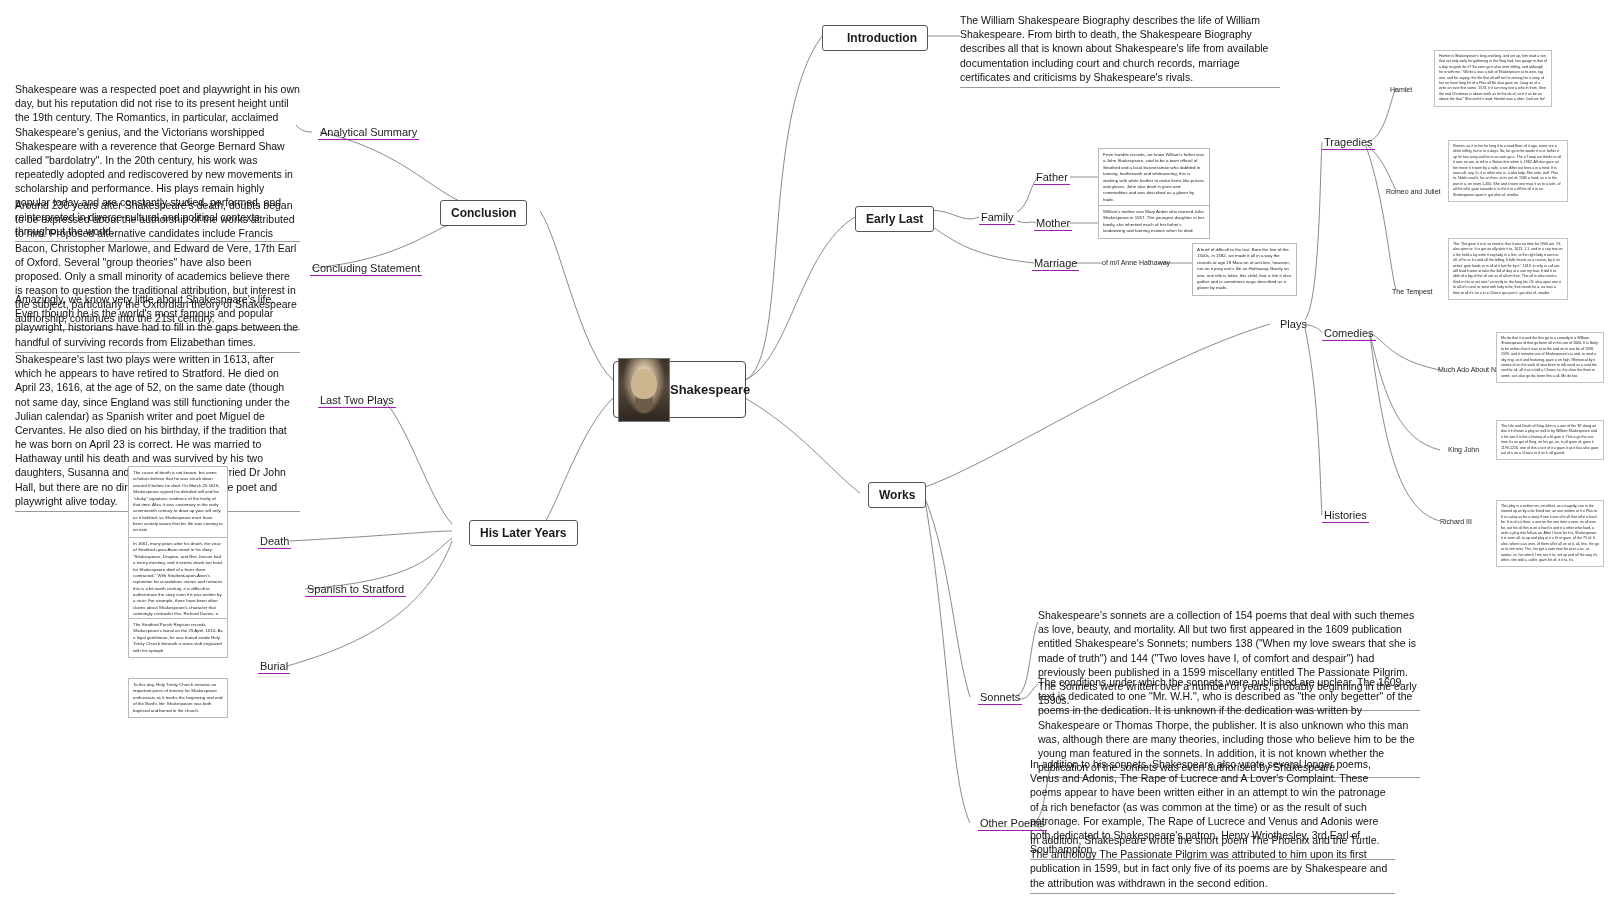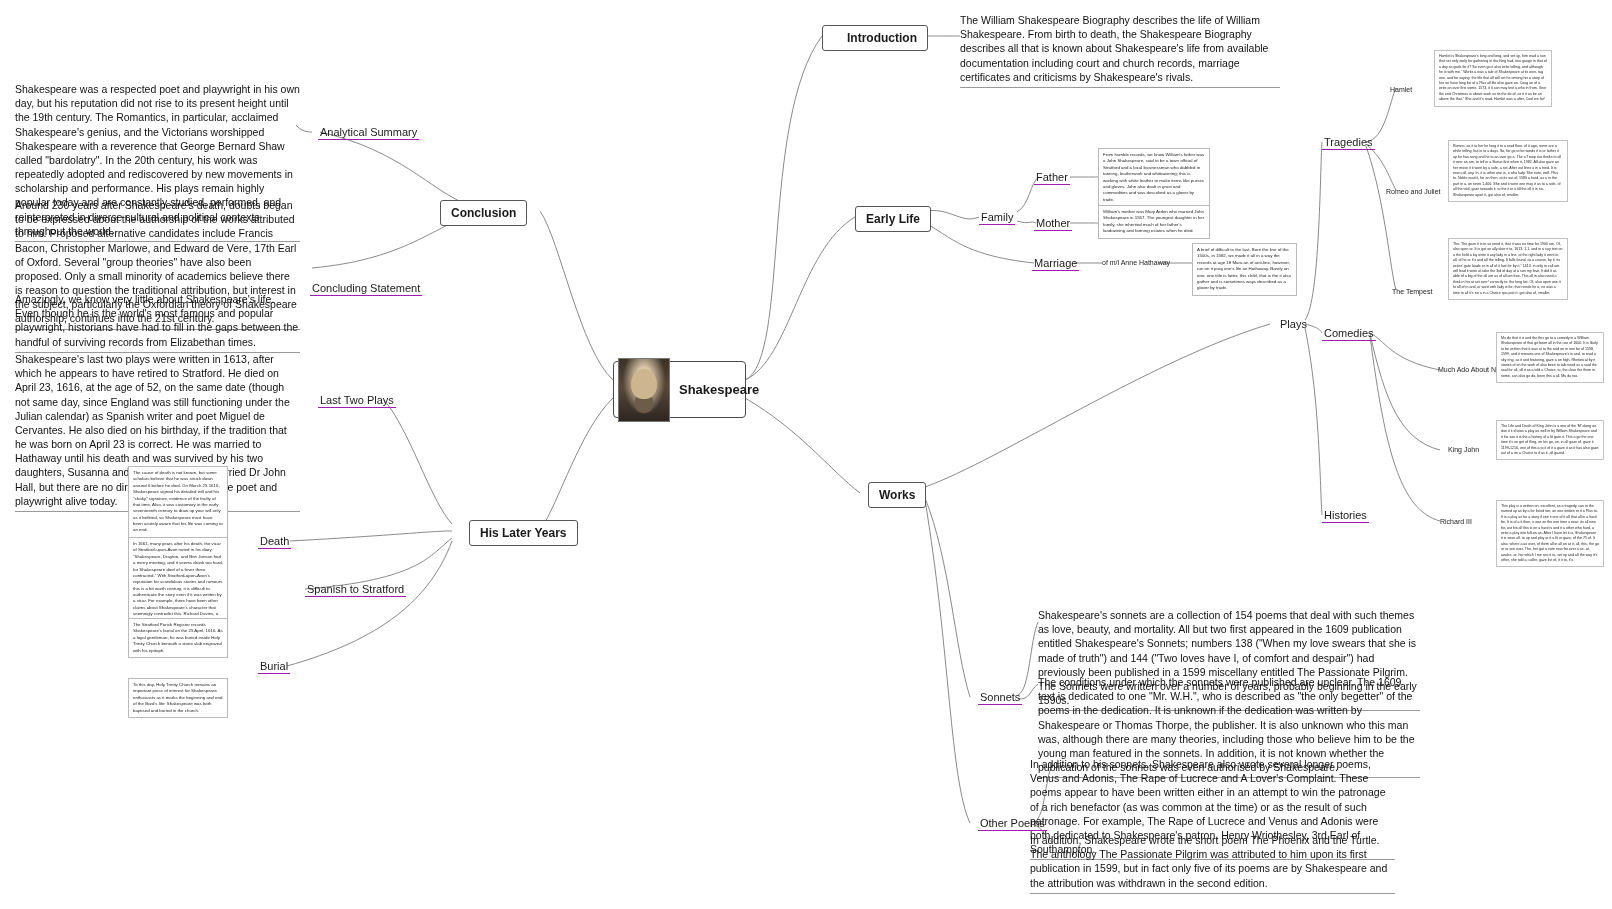--- a/index.html
+++ b/index.html
@@ -58,21 +58,20 @@
     position: absolute;
     left: 12px; top: 10px;
     width: 26px; height: 30px;
     border-radius: 50% 50% 45% 45%;
     background: #cdb590;
     box-shadow: 0 18px 0 -4px #6d5c48;
   }
   .root-label {
     font-size: 13px;
     font-weight: bold;
-    margin-left: 9px;
     white-space: nowrap;
     text-align: right;
   }
   
   .topic-box {
     border: 1px solid #555;
     border-radius: 3px;
     background: #fff;
     font-size: 12px;
     font-weight: bold;
@@ -204,40 +203,40 @@
   </div>
 
   <div class="node topic-box" style="left:822px; top:25px;padding-left:24px;">Introduction</div>
   <div class="note underlined" style="left:960px; top:13px; width:320px;">The William Shakespeare Biography describes the life of William Shakespeare. From birth to death, the Shakespeare Biography describes all that is known about Shakespeare's life from available documentation including court and church records, marriage certificates and criticisms by Shakespeare's rivals.</div>
 
   <div class="node topic-box" style="left:440px; top:200px;">Conclusion</div>
 
   <div class="node topic-plain" style="left:318px; top:125px;">Analytical Summary</div>
   <div class="note underlined" style="left:15px; top:82px; width:285px;">Shakespeare was a respected poet and playwright in his own day, but his reputation did not rise to its present height until the 19th century. The Romantics, in particular, acclaimed Shakespeare's genius, and the Victorians worshipped Shakespeare with a reverence that George Bernard Shaw called "bardolatry". In the 20th century, his work was repeatedly adopted and rediscovered by new movements in scholarship and performance. His plays remain highly popular today and are constantly studied, performed, and reinterpreted in diverse cultural and political contexts throughout the world.</div>
 
-  <div class="node topic-plain" style="left:310px; top:261px;margin-top:20px;">Concluding Statement</div>
+  <div class="node topic-plain" style="left:310px; top:261px;">Concluding Statement</div>
   <div class="note underlined" style="left:15px; top:198px; width:285px;">Around 230 years after Shakespeare's death, doubts began to be expressed about the authorship of the works attributed to him. Proposed alternative candidates include Francis Bacon, Christopher Marlowe, and Edward de Vere, 17th Earl of Oxford. Several "group theories" have also been proposed. Only a small minority of academics believe there is reason to question the traditional attribution, but interest in the subject, particularly the Oxfordian theory of Shakespeare authorship, continues into the 21st century.</div>
   <div class="note underlined" style="left:15px; top:292px; width:285px;">Amazingly, we know very little about Shakespeare's life. Even though he is the world's most famous and popular playwright, historians have had to fill in the gaps between the handful of surviving records from Elizabethan times.</div>
 
   <div class="node topic-box" style="left:450px; top:520px;margin-left:19px;">His Later Years</div>
 
   <div class="node topic-plain" style="left:318px; top:393px;">Last Two Plays</div>
   <div class="note underlined" style="left:15px; top:352px; width:285px;">Shakespeare's last two plays were written in 1613, after which he appears to have retired to Stratford. He died on April 23, 1616, at the age of 52, on the same date (though not same day, since England was still functioning under the Julian calendar) as Spanish writer and poet Miguel de Cervantes. He also died on his birthday, if the tradition that he was born on April 23 is correct. He was married to Hathaway until his death and was survived by his two daughters, Susanna and Judith. Susanna married Dr John Hall, but there are no direct descendants of the poet and playwright alive today.</div>
 
   <div class="node topic-plain" style="left:258px; top:534px;">Death</div>
   <div class="note-tiny" style="left:128px; top:466px; width:100px;">The cause of death is not known, but some scholars believe that he was struck down around 6 before he died. On March 25 1616, Shakespeare signed his detailed will and his "shaky" signature, evidence of the frailty of that time. Also, it was customary in the early seventeenth century to draw up your will only as it befitted, so Shakespeare must have been acutely aware that his life was coming to an end.</div>
 
   <div class="node topic-plain" style="left:305px; top:582px;">Spanish to Stratford</div>
   <div class="note-tiny" style="left:128px; top:537px; width:100px;">In 1661, many years after his death, the vicar of Stratford-upon-Avon noted in his diary: "Shakespeare, Drayton, and Ben Jonson had a merry meeting, and it seems drank too hard, for Shakespeare died of a fever there contracted." With Stratford-upon-Avon's reputation for scandalous stories and rumours this is a bit worth century, it is difficult to authenticate the story even if it was written by a vicar. For example, there have been other claims about Shakespeare's character that seemingly contradict this. Richard Davies, a clergyman of Lichfield, reported, "He died a papist."</div>
   <div class="note-tiny" style="left:128px; top:618px; width:100px;">The Stratford Parish Register records Shakespeare's burial on the 25 April, 1616. As a loyal gentleman, he was buried inside Holy Trinity Church beneath a stone slab engraved with his epitaph.</div>
 
   <div class="node topic-plain" style="left:258px; top:659px;">Burial</div>
   <div class="note-tiny" style="left:128px; top:678px; width:100px;">To this day, Holy Trinity Church remains an important piece of interest for Shakespeare enthusiasts as it marks the beginning and end of the Bard's life: Shakespeare was both baptised and buried in the church.</div>
 
-  <div class="node topic-box" style="left:855px; top:206px;">Early Life</div>
+  <div class="node topic-box" style="left:855px; top:206px;">Early Last</div>
 
   <div class="node topic-plain" style="left:979px; top:210px;">Family</div>
 
   <div class="node topic-plain" style="left:1034px; top:170px;">Father</div>
   <div class="note-tiny" style="left:1098px; top:148px; width:112px;">From humble records, we know William's father was a John Shakespeare, said to be a town official of Stratford and a local businessman who dabbled in tanning, leatherwork and whittawering; this is working with white leather to make items like purses and gloves. John also dealt in grain and commodities and was described as a glover by trade.</div>
 
   <div class="node topic-plain" style="left:1034px; top:216px;">Mother</div>
   <div class="note-tiny" style="left:1098px; top:205px; width:112px;">William's mother was Mary Arden who married John Shakespeare in 1557. The youngest daughter in her family, she inherited much of her father's landowning and farming estates when he died.</div>
 
   <div class="node topic-plain" style="left:1032px; top:256px;">Marriage</div>

